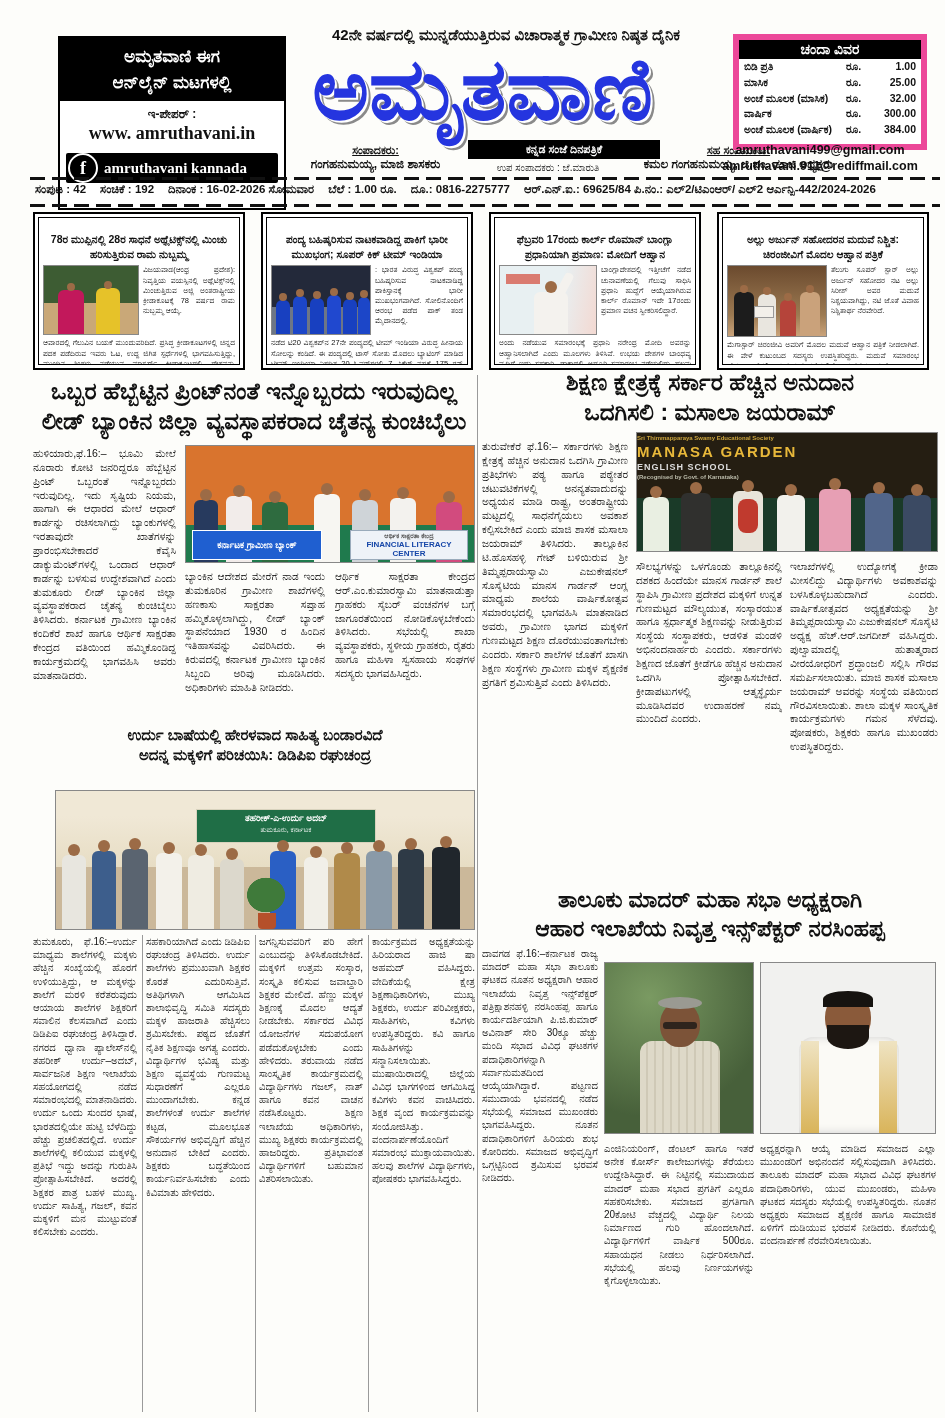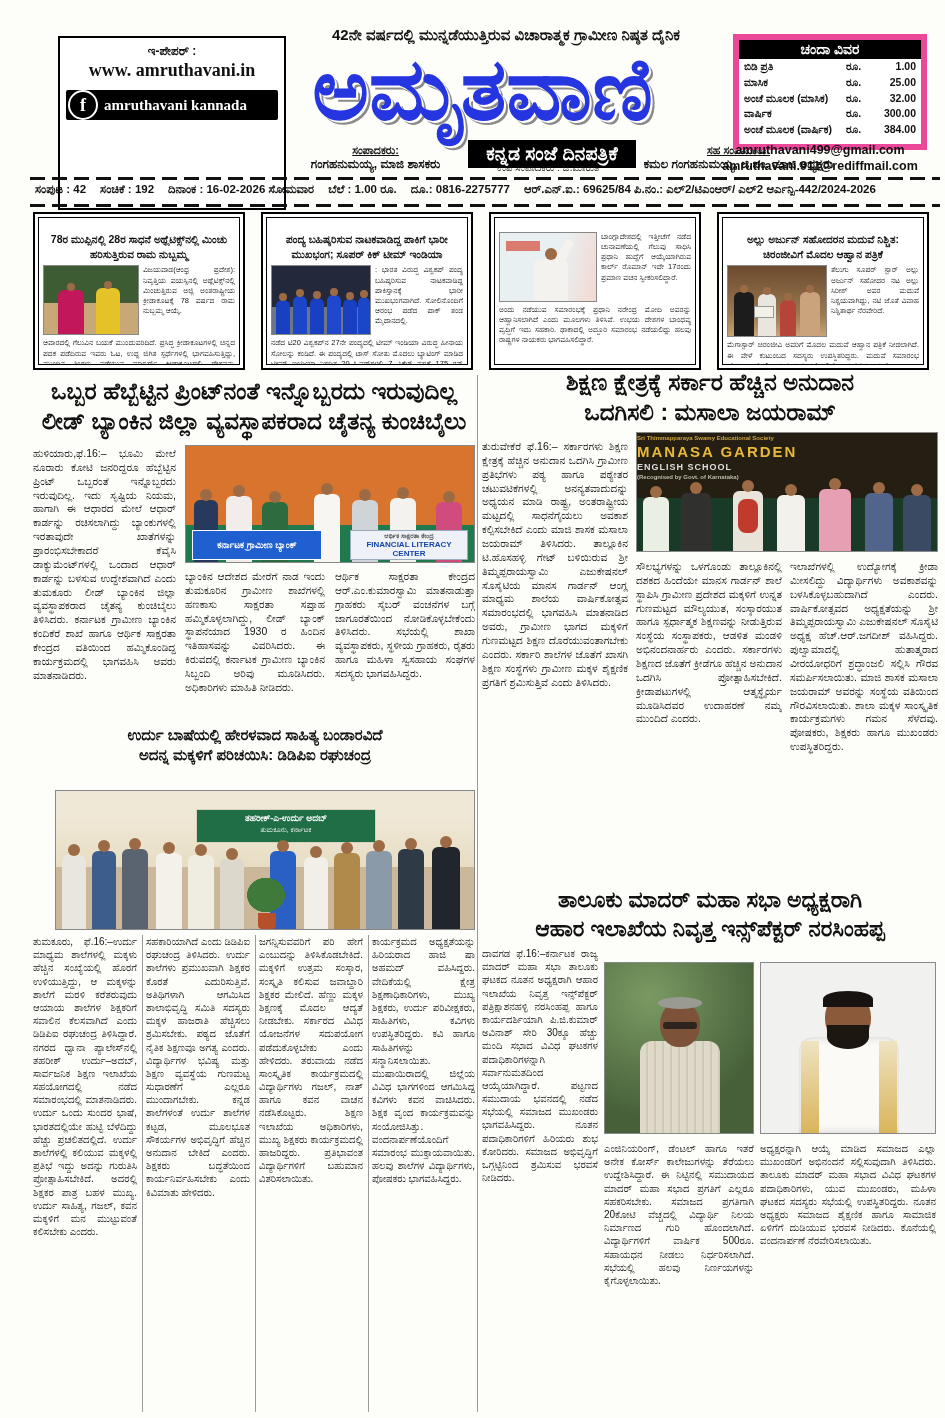--- a/index.html
+++ b/index.html
@@ -15,21 +15,21 @@
   .fbicon{width:26px;height:26px;border-radius:50%;background:#000;border:2px solid #fff;color:#fff;
           font-family:"Liberation Serif",serif;font-weight:bold;font-size:18px;display:flex;align-items:center;justify-content:center;margin:0 6px 0 2px;}
   .fbtext{font-weight:bold;font-size:15px;font-family:"Liberation Serif",serif;}
   .tagline{left:288px;top:26px;width:436px;text-align:center;font-size:15px;font-weight:bold;}
   .masthead{left:230px;top:46px;width:505px;text-align:center;font-size:86px;font-weight:bold;
             color:#2535df;line-height:1.0;text-shadow:2px 2px 0 #ffffff,4px 4px 0 #8a8a8a;}
   .ed-left{left:288px;top:144px;width:175px;text-align:center;font-size:11px;}
   .ed-left .lbl,.ed-right .lbl{font-weight:bold;text-decoration:underline;font-size:11px;}
   .ed-left .nm,.ed-right .nm{font-weight:bold;font-size:12px;}
   .paper-pill{left:468px;top:140px;width:160px;background:#000;color:#fff;text-align:center;
-              font-weight:bold;font-size:19px;padding:3px 4px;}
+              font-weight:bold;font-size:11px;padding:3px 16px;}
   .sub-ed{left:468px;top:162px;width:160px;text-align:center;font-size:10px;}
   .ed-right{left:636px;top:144px;width:205px;text-align:center;font-size:11px;}
   .subs-box{left:733px;top:34px;width:182px;height:104px;border:6px solid #ec4899;background:#fff;}
   .subs-title{background:#000;color:#fff;text-align:center;font-weight:bold;font-size:14px;padding:1px 0;}
   .subs-row{display:flex;font-size:10.5px;font-weight:bold;padding:0 5px;line-height:1.5;}
   .subs-row .l{flex:1;}
   .subs-row .c{width:26px;}
   .subs-row .v{width:44px;text-align:right;}
   .emails{left:700px;top:142px;width:240px;text-align:center;font-weight:bold;font-size:12.5px;line-height:1.3;}
   .dash{left:30px;width:910px;height:3px;background:repeating-linear-gradient(90deg,#111 0 15px,transparent 15px 22px);}
@@ -52,20 +52,24 @@
   .col{font-size:10.5px;line-height:1.32;text-align:justify;overflow:hidden;}
   .vrule{width:1px;background:#9a9a9a;}
   
 </style>
 </head>
 <body>
 
 <div class="page">
 
   <div class="abs online-box">
+    <div class="online-black">
+      <div>ಅಮೃತವಾಣಿ ಈಗ</div>
+      <div>ಆನ್‌ಲೈನ್ ಮಟಗಳಲ್ಲಿ</div>
+    </div>
     <div class="epaper">ಇ-ಪೇಪರ್ :</div>
     <div class="website">www. amruthavani.in</div>
     <div class="fbrow">
       <span class="fbicon">f</span>
       <span class="fbtext">amruthavani kannada</span>
     </div>
   </div>
 
   <div class="abs tagline">42ನೇ ವರ್ಷದಲ್ಲಿ ಮುನ್ನಡೆಯುತ್ತಿರುವ ವಿಚಾರಾತ್ಮಕ ಗ್ರಾಮೀಣ ನಿಷ್ಠತ ದೈನಿಕ</div>
   <div class="abs masthead">ಅಮೃತವಾಣಿ</div>
@@ -154,20 +158,22 @@
           <div class="fig sm" style="left:86px;width:12px;height:37px;background:#1c46c8;"></div>
         </div>
         <div class="side">: ಭಾರತ ವಿರುದ್ಧ ವಿಶ್ವಕಪ್ ಪಂದ್ಯ ಬಹಿಷ್ಕರಿಸುವ ನಾಟಕವಾಡಿದ್ದ ಪಾಕಿಸ್ತಾನಕ್ಕೆ ಭಾರೀ ಮುಖಭಂಗವಾಗಿದೆ. ಸೋಲಿನೊಂದಿಗೆ ಆರಂಭ ಪಡೆದ ಪಾಕ್ ತಂಡ ಮೈದಾನದಲ್ಲಿ.</div>
       </div>
       <div class="bott">ನಡೆದ ಟಿ20 ವಿಶ್ವಕಪ್‌ನ 27ನೇ ಪಂದ್ಯದಲ್ಲಿ ಟೀಮ್ ಇಂಡಿಯಾ ವಿರುದ್ಧ ಹೀನಾಯ ಸೋಲನ್ನು ಕಂಡಿದೆ. ಈ ಪಂದ್ಯದಲ್ಲಿ ಟಾಸ್ ಸೋತು ಮೊದಲು ಬ್ಯಾಟಿಂಗ್ ಮಾಡಿದ ಟೀಮ್ ಇಂಡಿಯಾ ನಿಗದಿತ 20 ಓವರ್‌ಗಳಲ್ಲಿ 7 ವಿಕೆಟ್ ನಷ್ಟಕ್ಕೆ 175 ರನ್ ಕಲೆಹಾಕಿತು.</div>
     </div>
   </div>
 
   <div class="abs tbox" style="left:489px;">
     <div class="tbox-inner">
+      <h4><span>ಫೆಬ್ರವರಿ 17ರಂದು ಕಾರ್ಲ್ ರೊಮಾನ್ ಬಾಂಗ್ಲಾ</span><br>
+          <span>ಪ್ರಧಾನಿಯಾಗಿ ಪ್ರಮಾಣ: ಮೋದಿಗೆ ಆಹ್ವಾನ</span></h4>
       <div class="row">
         <div class="photo" style="position:relative;width:98px;height:70px;background:linear-gradient(100deg,#e8f0f2 60%,#f3d9d2);">
           <div style="position:absolute;left:6px;top:8px;width:34px;height:10px;background:#d23c2a;opacity:.65;"></div>
           <div class="fig" style="left:34px;width:34px;height:42px;background:#f4f2ee;"></div>
           <div style="position:absolute;left:60px;top:6px;width:9px;height:26px;background:#f4f2ee;transform:rotate(28deg);border-radius:4px;"></div>
         </div>
         <div class="side">ಬಾಂಗ್ಲಾದೇಶದಲ್ಲಿ ಇತ್ತೀಚೆಗೆ ನಡೆದ ಚುನಾವಣೆಯಲ್ಲಿ ಗೆಲುವು ಸಾಧಿಸಿ ಪ್ರಧಾನಿ ಹುದ್ದೆಗೆ ಆಯ್ಕೆಯಾಗಿರುವ ಕಾರ್ಲ್ ರೊಮಾನ್ ಇದೇ 17ರಂದು ಪ್ರಮಾಣ ವಚನ ಸ್ವೀಕರಿಸಲಿದ್ದಾರೆ.</div>
       </div>
       <div class="bott">ಅಂದು ನಡೆಯುವ ಸಮಾರಂಭಕ್ಕೆ ಪ್ರಧಾನಿ ನರೇಂದ್ರ ಮೋದಿ ಅವರನ್ನು ಆಹ್ವಾನಿಸಲಾಗಿದೆ ಎಂದು ಮೂಲಗಳು ತಿಳಿಸಿವೆ. ಉಭಯ ದೇಶಗಳ ಬಾಂಧವ್ಯ ವೃದ್ಧಿಗೆ ಇದು ಸಹಕಾರಿ. ಢಾಕಾದಲ್ಲಿ ಅದ್ಧೂರಿ ಸಮಾರಂಭ ನಡೆಯಲಿದ್ದು ಹಲವು ರಾಷ್ಟ್ರಗಳ ನಾಯಕರು ಭಾಗವಹಿಸಲಿದ್ದಾರೆ.</div>
     </div>

